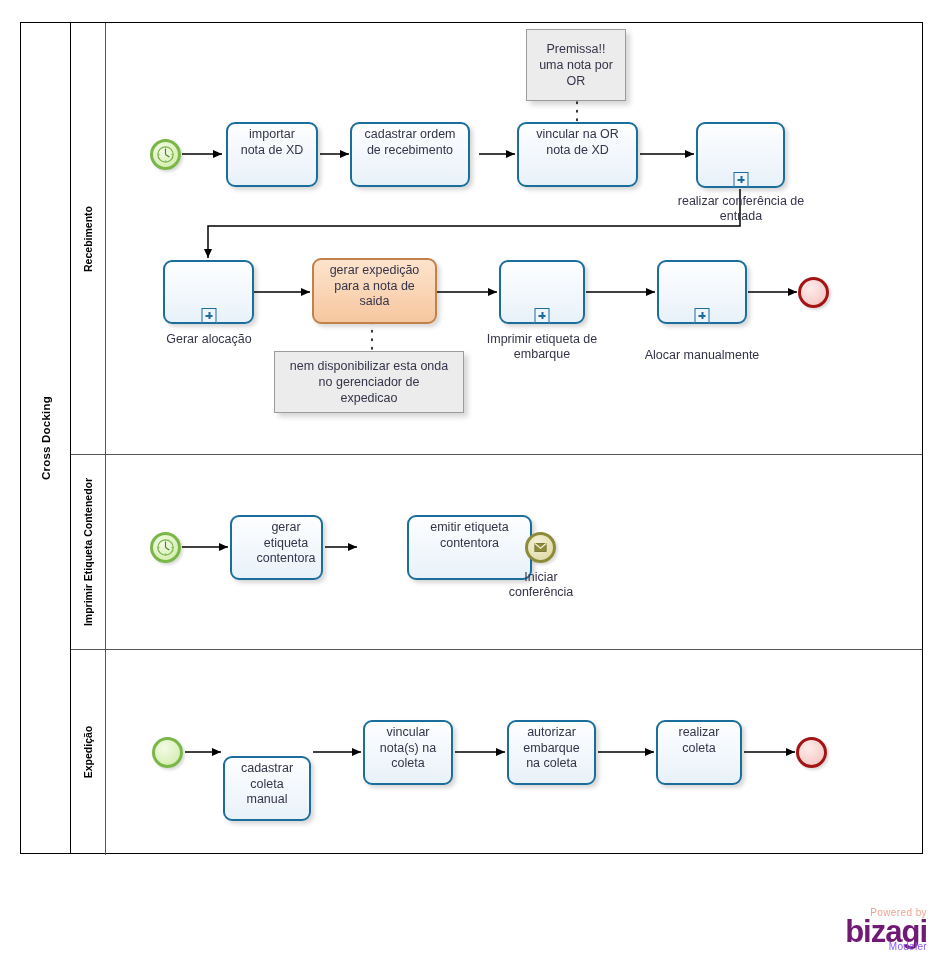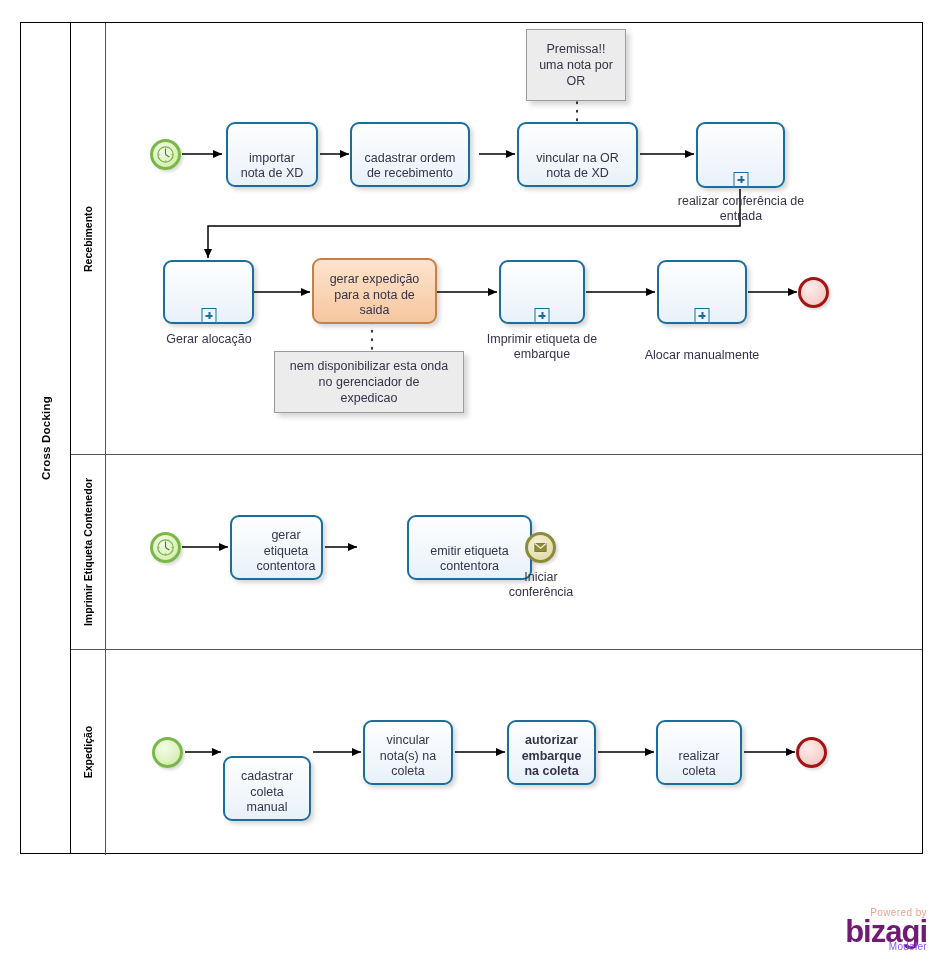--- a/index.html
+++ b/index.html
@@ -36,21 +36,21 @@
     font-size:10.5px;font-weight:bold;color:#000;
   }
   .lane-sep{position:absolute;left:50px;right:0;border-top:1.1px solid #555;}
 
   
   .task{
     position:absolute;box-sizing:border-box;
     border:2px solid #1b6d9c;border-radius:9px;
     background:linear-gradient(180deg,#fdfeff 0%,#f2f7fc 55%,#e8f1f9 100%);
     box-shadow:3px 3px 4px rgba(0,0,0,.16);
-    display:flex;align-items:flex-end;justify-content:center;text-align:center;
+    display:flex;align-items:flex-start;justify-content:center;text-align:center;
     font-size:12.5px;line-height:1.25;color:#34344a;padding:3px 5px;
   }
   .task.orange{
     border-color:#c1814b;
     background:linear-gradient(180deg,#fde3cb 0%,#f9d0ae 55%,#f5c losing 100%);
     background:linear-gradient(180deg,#fde4cd 0%,#f9d2b2 60%,#f6c79f 100%);
   }
   .task.sub{align-items:flex-start;padding-top:6px;}
 
   .plus-marker{
@@ -268,21 +268,21 @@
   <div class="ev ev-start" style="left:152px;top:737px;width:31px;height:31px;"></div>
 
   <div class="task" style="left:223px;top:756px;width:88px;height:65px;">
     <span>cadastrar<br>coleta<br>manual</span>
   </div>
 
   <div class="task" style="left:363px;top:720px;width:90px;height:65px;">
     <span>vincular<br>nota(s) na<br>coleta</span>
   </div>
 
-  <div class="task" style="left:507px;top:720px;width:89px;height:65px;font-weight:bold;">
+  <div class="task" style="left:507px;top:720px;width:89px;height:65px;">
     <span>autorizar<br>embarque<br>na coleta</span>
   </div>
 
   <div class="task" style="left:656px;top:720px;width:86px;height:65px;">
     <span>realizar<br>coleta</span>
   </div>
 
   <div class="ev ev-end" style="left:796px;top:737px;width:31px;height:31px;"></div>
 
   <div class="logo">

